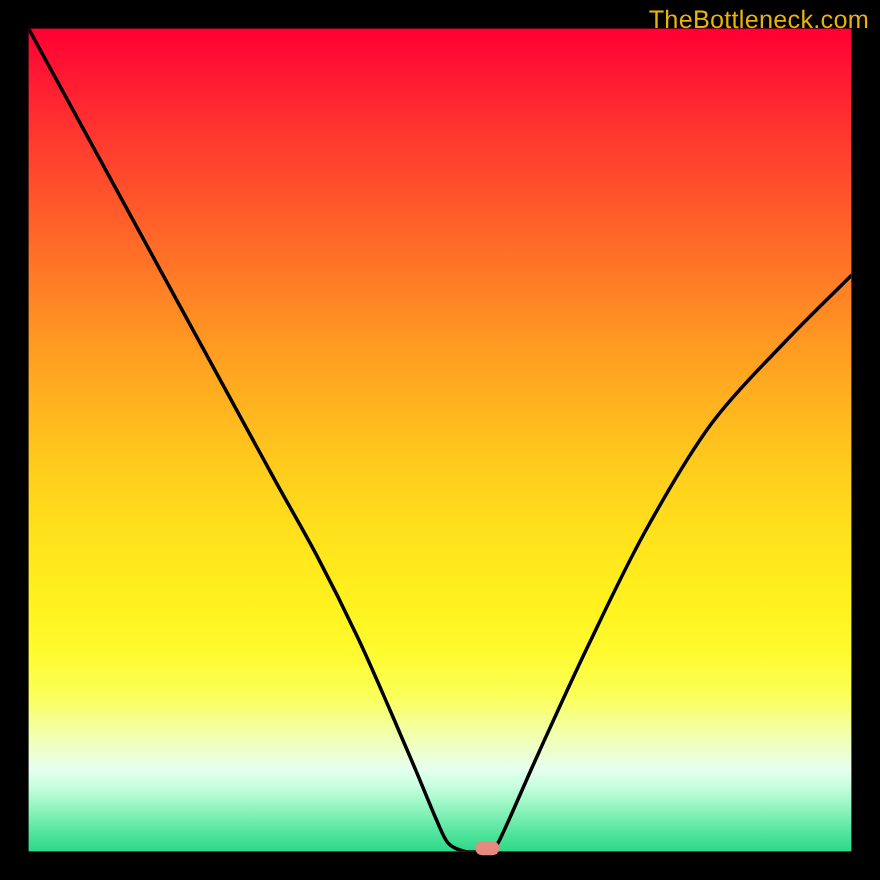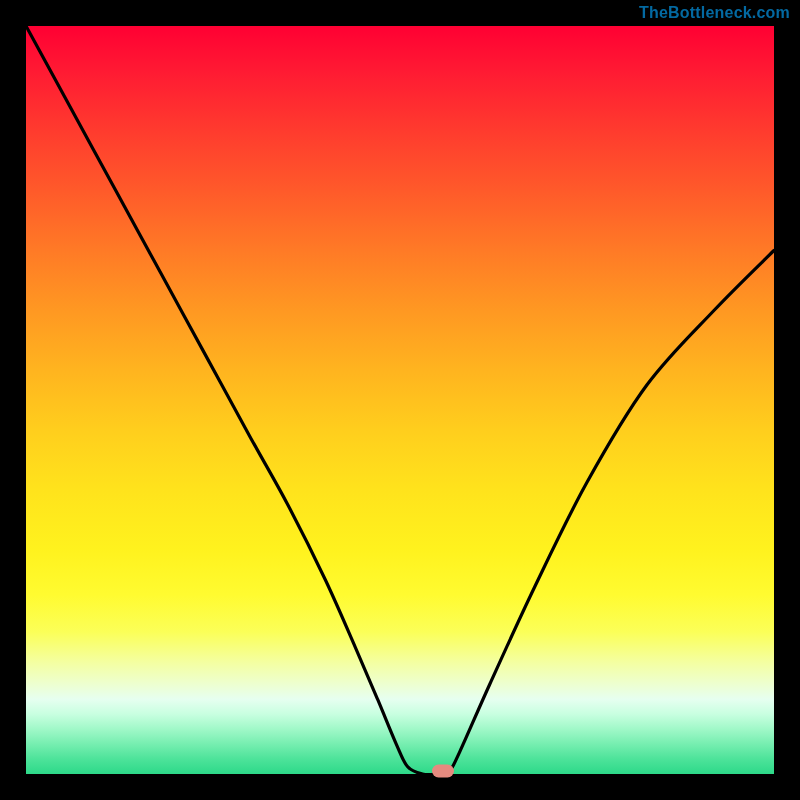--- a/index.html
+++ b/index.html
@@ -14,23 +14,23 @@
   .frame {
     position: relative;
     width: 800px;
     height: 800px;
     background: #000;
   }
   .watermark {
     position: absolute;
     top: 4px;
     right: 10px;
-    color: #0369a1;
-    font-size: 16px;
-    font-weight: 700;
+    color: #eab308;
+    font-size: 23px;
+    font-weight: 400;
     letter-spacing: 0.2px;
     z-index: 30;
     user-select: none;
   }
   .plot-area {
     position: absolute;
     left: 26px;
     top: 26px;
     width: 748px;
     height: 748px;

